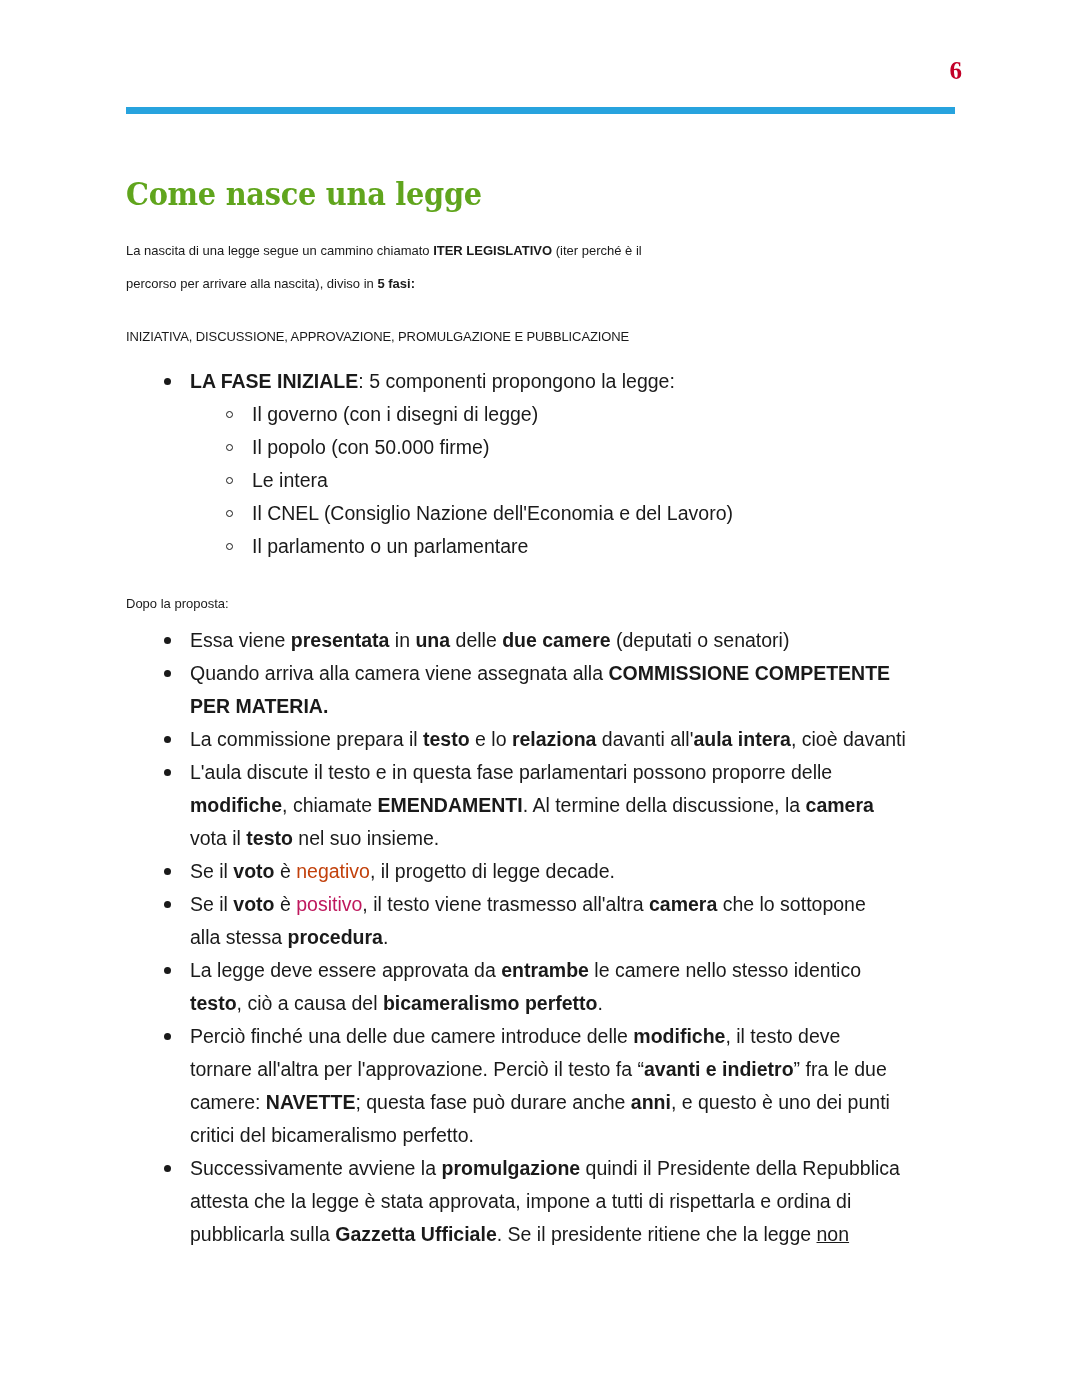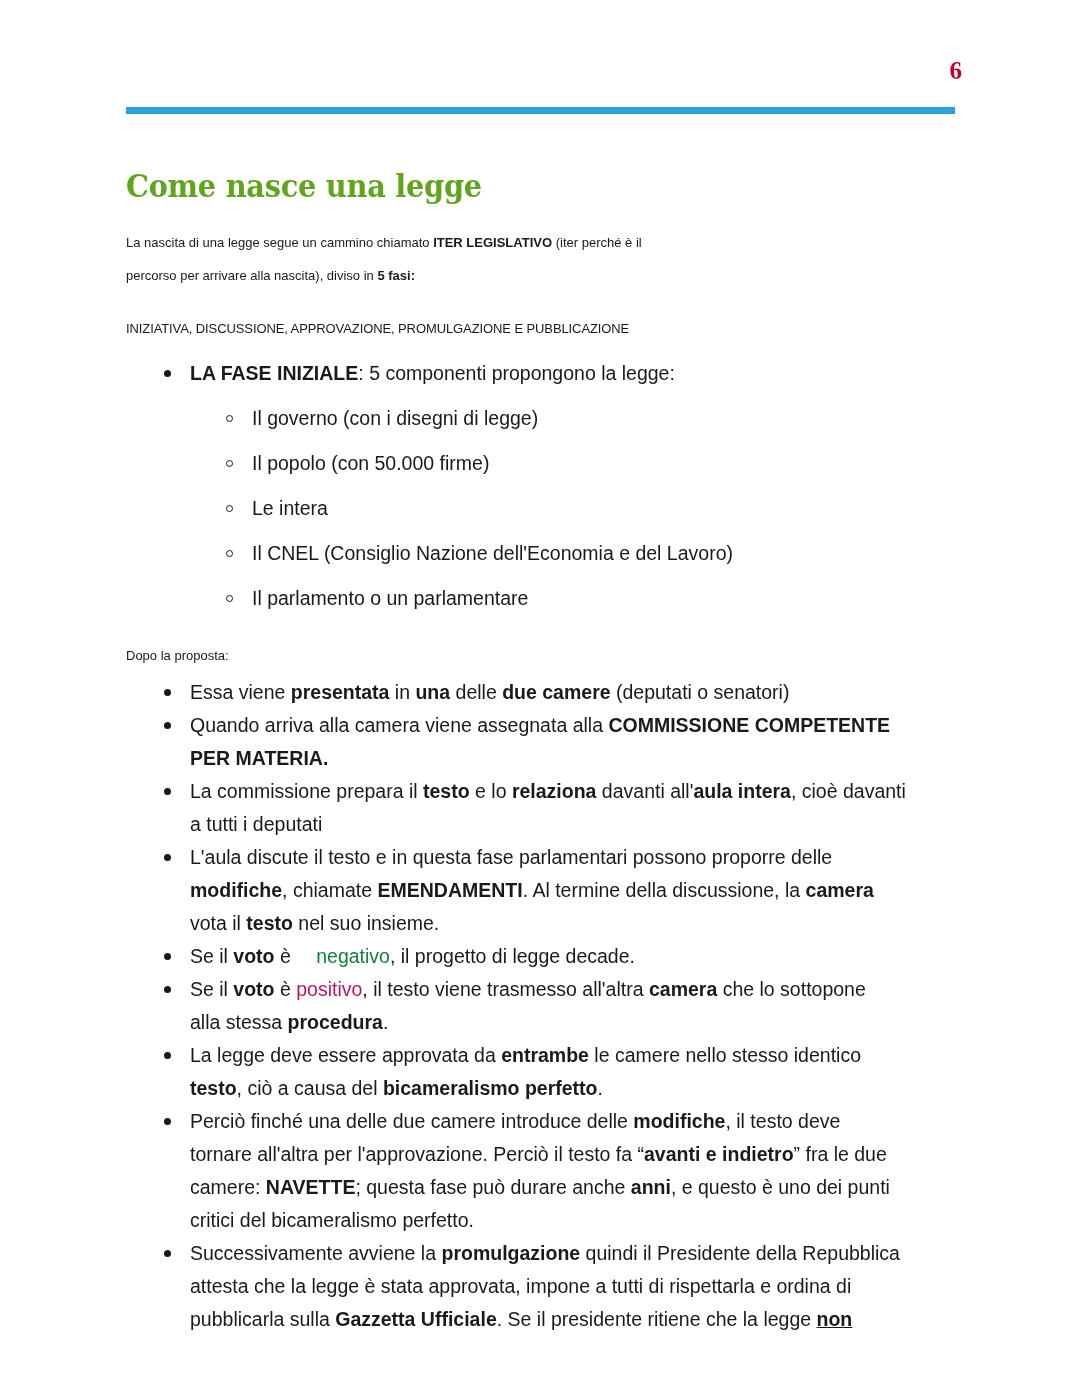--- a/index.html
+++ b/index.html
@@ -44,21 +44,21 @@
     top: 107px;
     width: 829px;
     height: 7px;
     background: #27a3de;
   }
 
   
   .content {
     position: absolute;
     left: 126px;
-    top: 168px;
+    top: 176px;
     width: 832px;
   }
 
   h1.doc-title {
     margin: 0 0 22px 0;
     font-family: "DejaVu Serif", "Liberation Serif", serif;
     font-weight: bold;
     font-size: 31px;
     line-height: 36px;
     color: #60a51d;
@@ -113,38 +113,37 @@
     list-style: none;
     margin: 0;
     padding: 0;
   }
   ul.lvl2 > li {
     position: relative;
     padding-left: 62px;
     font-size: 19.5px;
     line-height: 33px;
     color: #1a1a1a;
-    margin-top: 12px;
   }
   ul.lvl2 > li > .bullet-hollow {
     position: absolute;
     left: 36px;
     top: 13px;
     width: 7px;
     height: 7px;
     border-radius: 50%;
     border: 1.4px solid #1a1a1a;
     background: transparent;
     box-sizing: border-box;
   }
 
   b, strong { font-weight: bold; }
-  .neg { color: #15803d; margin-left: 20px; }
+  .neg { color: #c2410c; }
   .pos { color: #be185d; }
-  .u { text-decoration: underline; font-weight: bold; }
+  .u { text-decoration: underline; font-weight: normal; }
   .nowrapline { display: block; }
 </style>
 </head>
 <body>
 
 <div class="page">
 
   <div class="page-number">6</div>
 
   <div class="rule"></div>
@@ -204,21 +203,20 @@
 
       <li>
         <span class="bullet"></span>
         <span class="nowrapline"><span>Quando arriva alla camera viene assegnata alla </span><b>COMMISSIONE COMPETENTE</b></span>
         <span class="nowrapline"><b>PER MATERIA.</b></span>
       </li>
 
       <li>
         <span class="bullet"></span>
         <span class="nowrapline"><span>La commissione prepara il </span><b>testo</b><span> e lo </span><b>relaziona</b><span> davanti all'</span><b>aula intera</b><span>, cioè davanti</span></span>
-        <span class="nowrapline">a tutti i deputati</span>
       </li>
 
       <li>
         <span class="bullet"></span>
         <span class="nowrapline">L'aula discute il testo e in questa fase parlamentari possono proporre delle</span>
         <span class="nowrapline"><b>modifiche</b><span>, chiamate </span><b>EMENDAMENTI</b><span>. Al termine della discussione, la </span><b>camera</b></span>
         <span class="nowrapline"><span>vota il </span><b>testo</b><span> nel suo insieme.</span></span>
       </li>
 
       <li>

